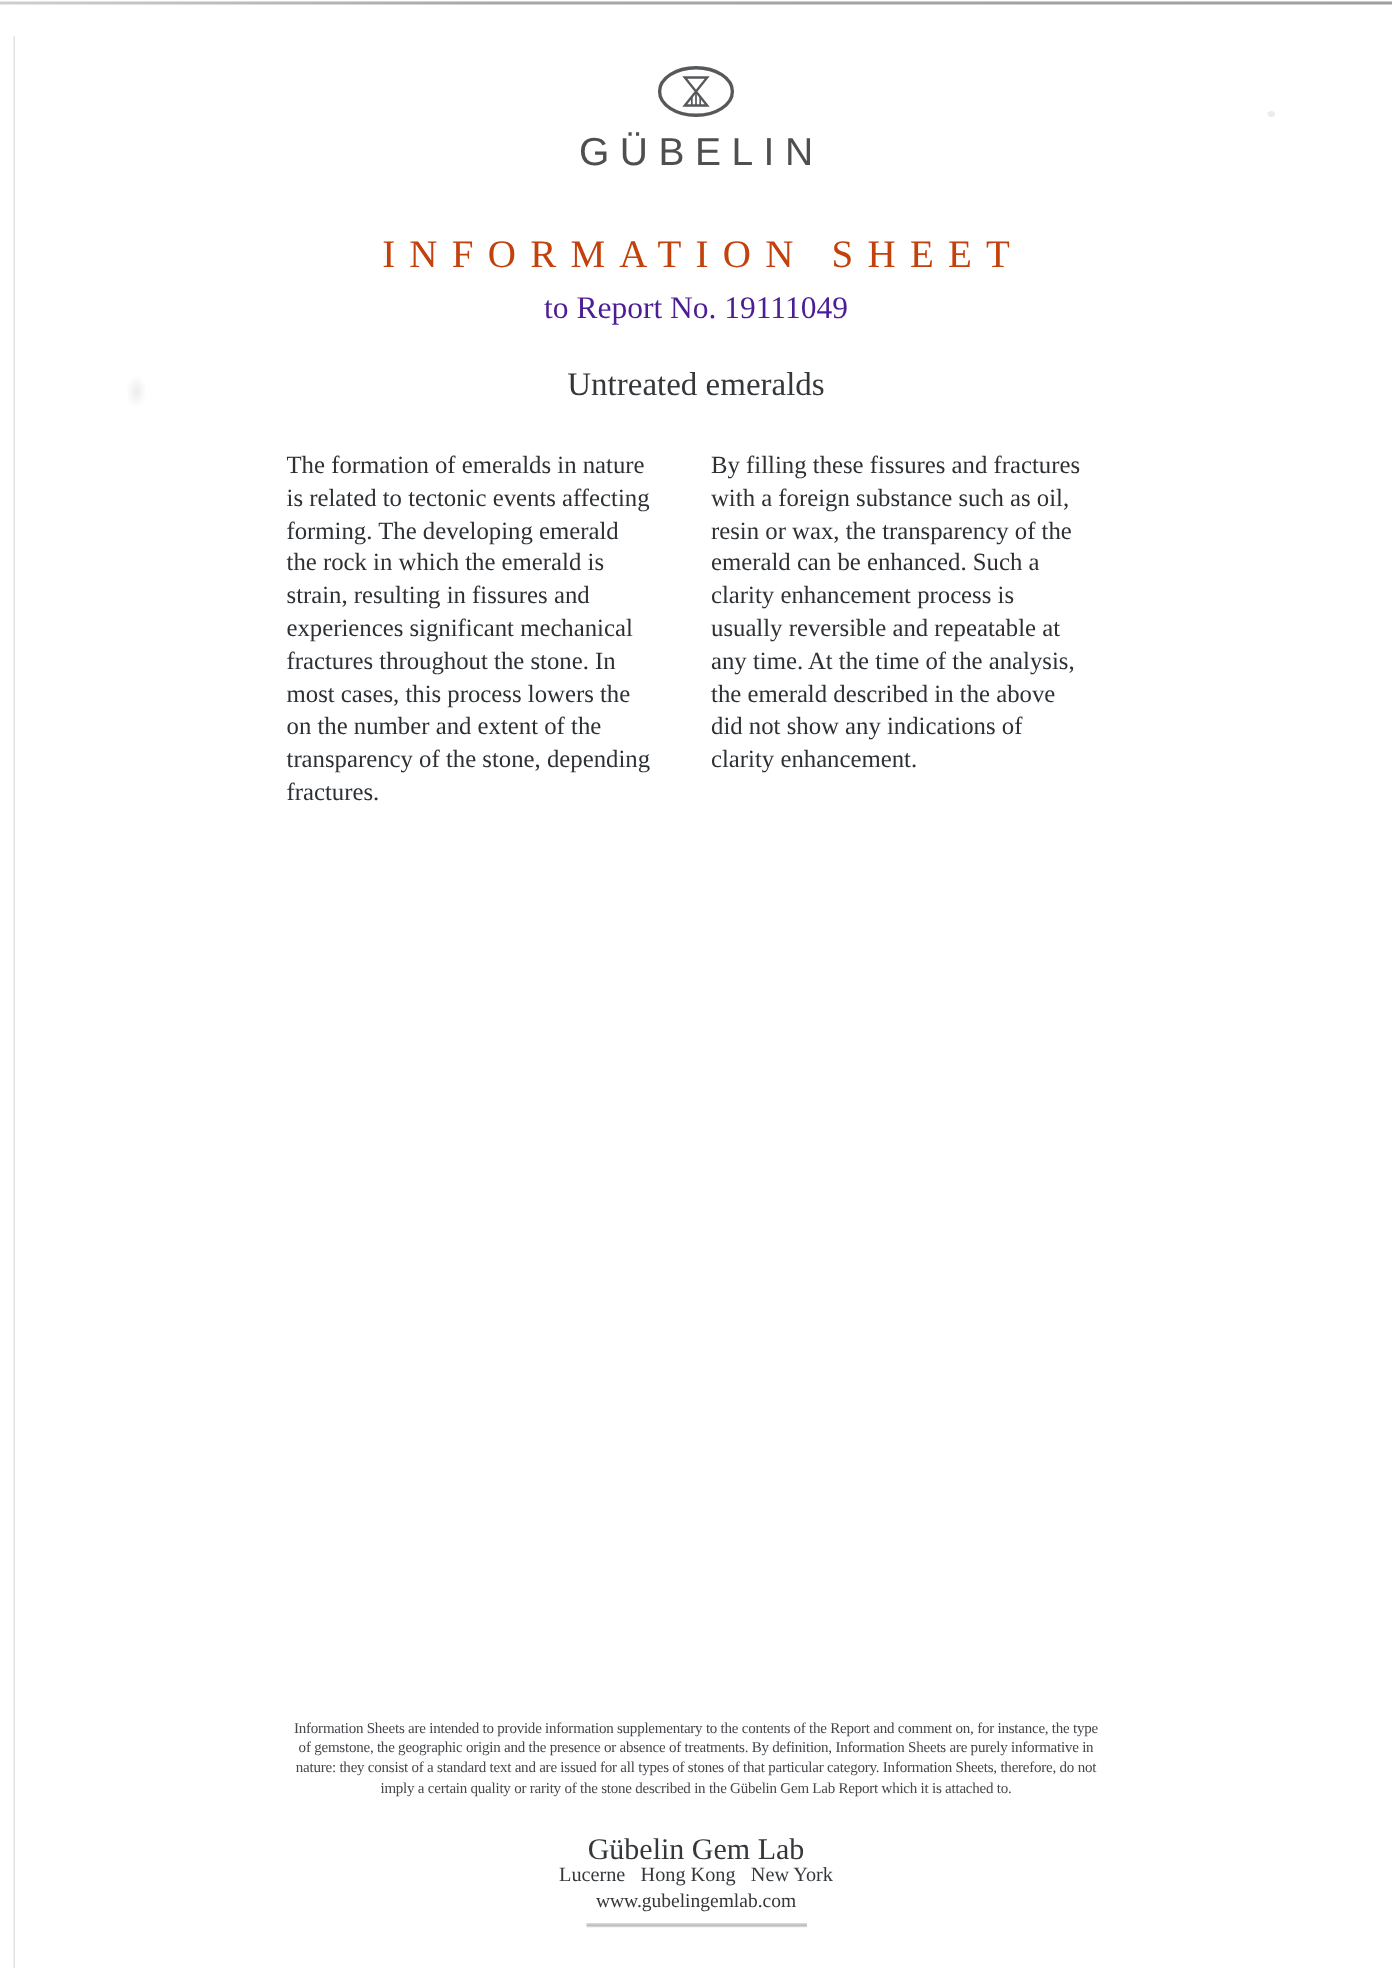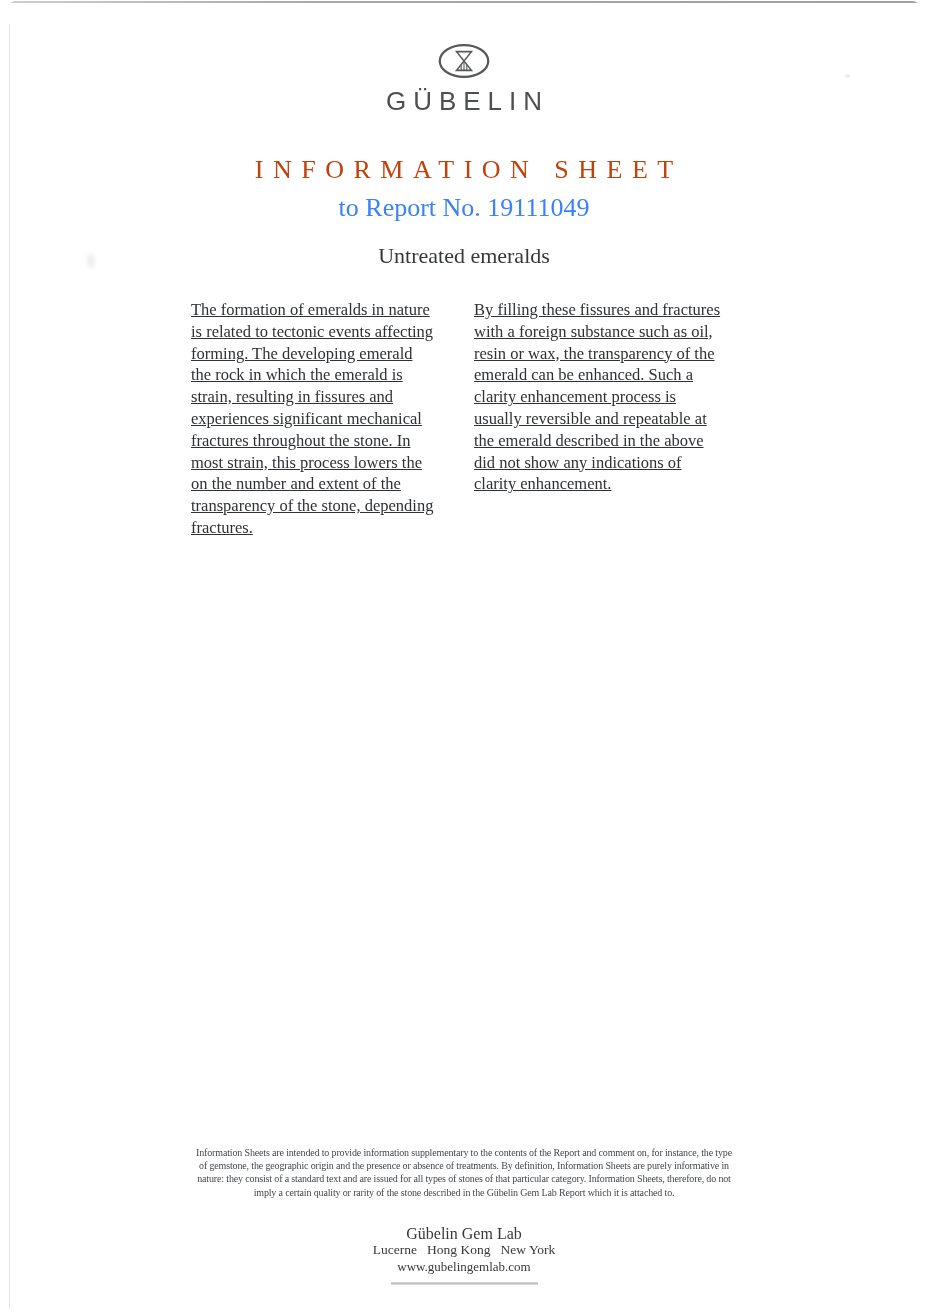--- a/index.html
+++ b/index.html
@@ -8,21 +8,20 @@
     background: #ffffff;
   }
   .page {
     position: relative;
     width: 928px;
     height: 1312px;
     background: #ffffff;
     overflow: hidden;
     font-family: "Liberation Serif", serif;
     color: #2f3133;
-    border-radius: 21px;
   }
 
   
   .scan-edge-top {
     position: absolute;
     top: 1px; left: 0; right: 0;
     height: 2px;
     background: linear-gradient(to right, #cfcfcf 0%, #a7a7a7 35%, #9f9f9f 100%);
   }
   .scan-edge-left {
@@ -69,41 +68,40 @@
     text-align: center;
     font-size: 26px;
     letter-spacing: 9.5px;
     text-indent: 9.5px;
     color: #c2410c;
   }
   .report-line {
     position: absolute;
     top: 193px; left: 0; right: 0;
     text-align: center;
-    font-size: 26px;
-    color: #3b82f6;
+    font-size: 21px;
+    color: #4c1d95;
   }
   .section-title {
     position: absolute;
     top: 243px; left: 0; right: 0;
     text-align: center;
     font-size: 22px;
     color: #35383b;
   }
 
   
   .columns {
     position: absolute;
     top: 299px; left: 0;
     width: 928px;
   }
   .body-col {
     position: absolute;
     top: 0;
-    text-decoration: underline;
   }
   .body-col.left  { left: 191px; }
   .body-col.right { left: 474px; }
   .body-line {
     white-space: nowrap;
     font-size: 16.5px;
     line-height: 21.8px;
     color: #2e3134;
   }
 
@@ -123,21 +121,21 @@
   }
 
   
   .footer {
     position: absolute;
     top: 1225px; left: 0; right: 0;
     text-align: center;
     color: #35383b;
   }
   .footer-lab {
-    font-size: 16px;
+    font-size: 20px;
     line-height: 17px;
   }
   .footer-cities {
     font-size: 13.5px;
     line-height: 16.5px;
     white-space: pre;
   }
   .footer-site {
     font-size: 13px;
     line-height: 16.5px;
@@ -176,32 +174,33 @@
 
   <div class="columns">
     <div class="body-col left">
       <div class="body-line">The formation of emeralds in nature</div>
       <div class="body-line">is related to tectonic events affecting</div>
       <div class="body-line">forming. The developing emerald</div>
       <div class="body-line">the rock in which the emerald is</div>
       <div class="body-line">strain, resulting in fissures and</div>
       <div class="body-line">experiences significant mechanical</div>
       <div class="body-line">fractures throughout the stone. In</div>
-      <div class="body-line">most strain, this process lowers the</div>
+      <div class="body-line">most cases, this process lowers the</div>
       <div class="body-line">on the number and extent of the</div>
       <div class="body-line">transparency of the stone, depending</div>
       <div class="body-line">fractures.</div>
     </div>
     <div class="body-col right">
       <div class="body-line">By filling these fissures and fractures</div>
       <div class="body-line">with a foreign substance such as oil,</div>
       <div class="body-line">resin or wax, the transparency of the</div>
       <div class="body-line">emerald can be enhanced. Such a</div>
       <div class="body-line">clarity enhancement process is</div>
       <div class="body-line">usually reversible and repeatable at</div>
+      <div class="body-line">any time. At the time of the analysis,</div>
       <div class="body-line">the emerald described in the above</div>
       <div class="body-line">did not show any indications of</div>
       <div class="body-line">clarity enhancement.</div>
     </div>
   </div>
 
   <div class="disclaimer">
     <div class="disclaimer-line">Information Sheets are intended to provide information supplementary to the contents of the Report and comment on, for instance, the type</div>
     <div class="disclaimer-line">of gemstone, the geographic origin and the presence or absence of treatments. By definition, Information Sheets are purely informative in</div>
     <div class="disclaimer-line">nature: they consist of a standard text and are issued for all types of stones of that particular category. Information Sheets, therefore, do not</div>

